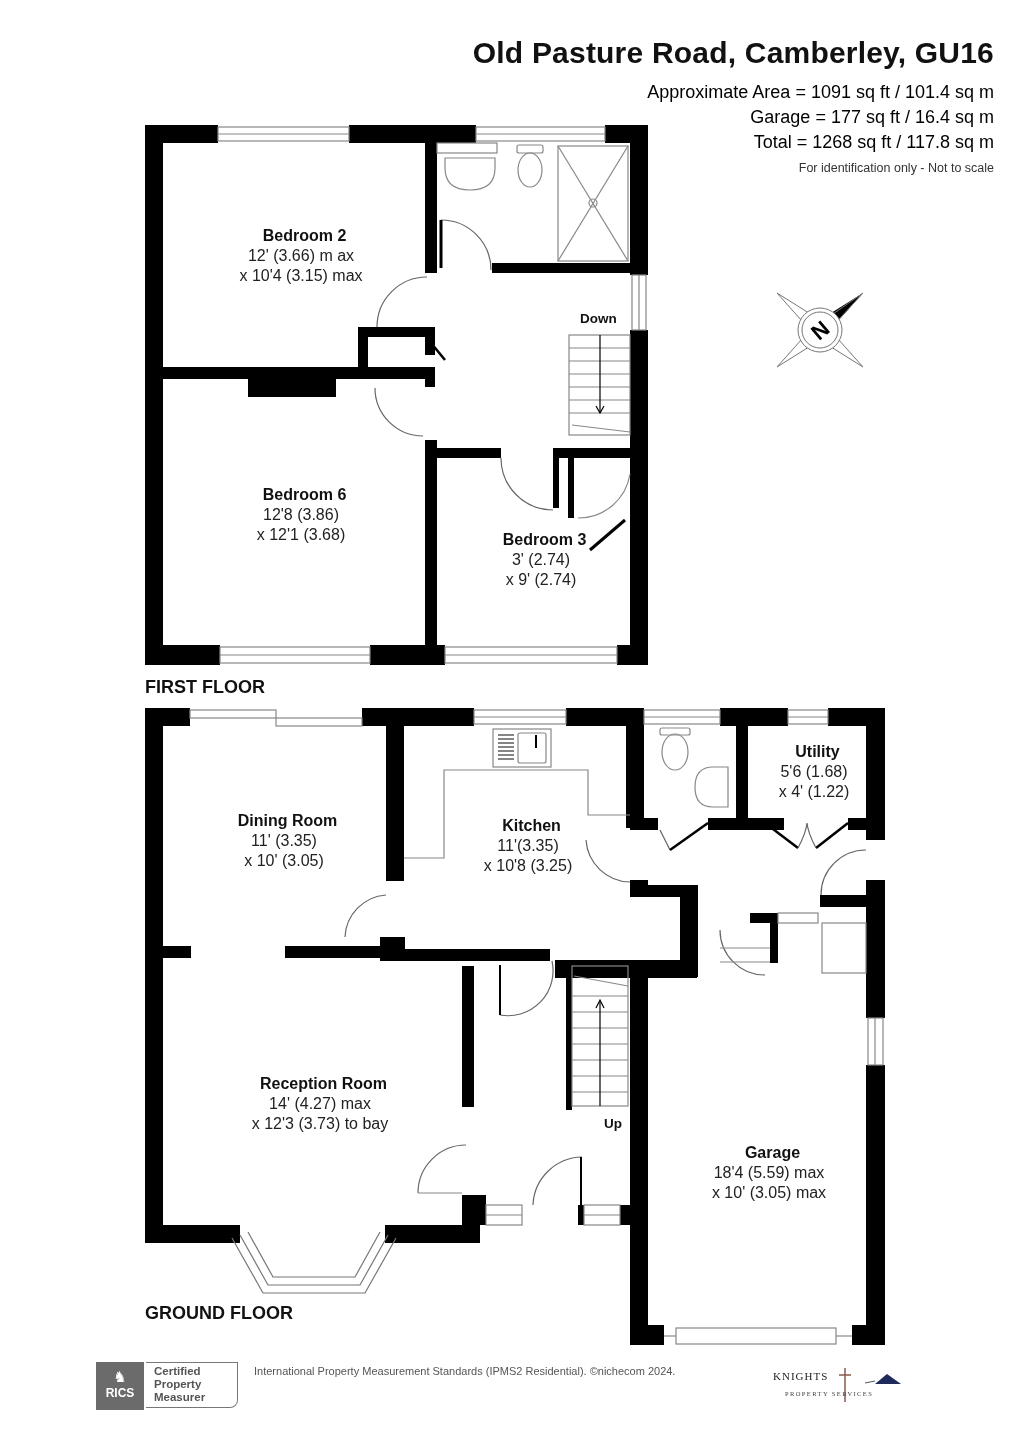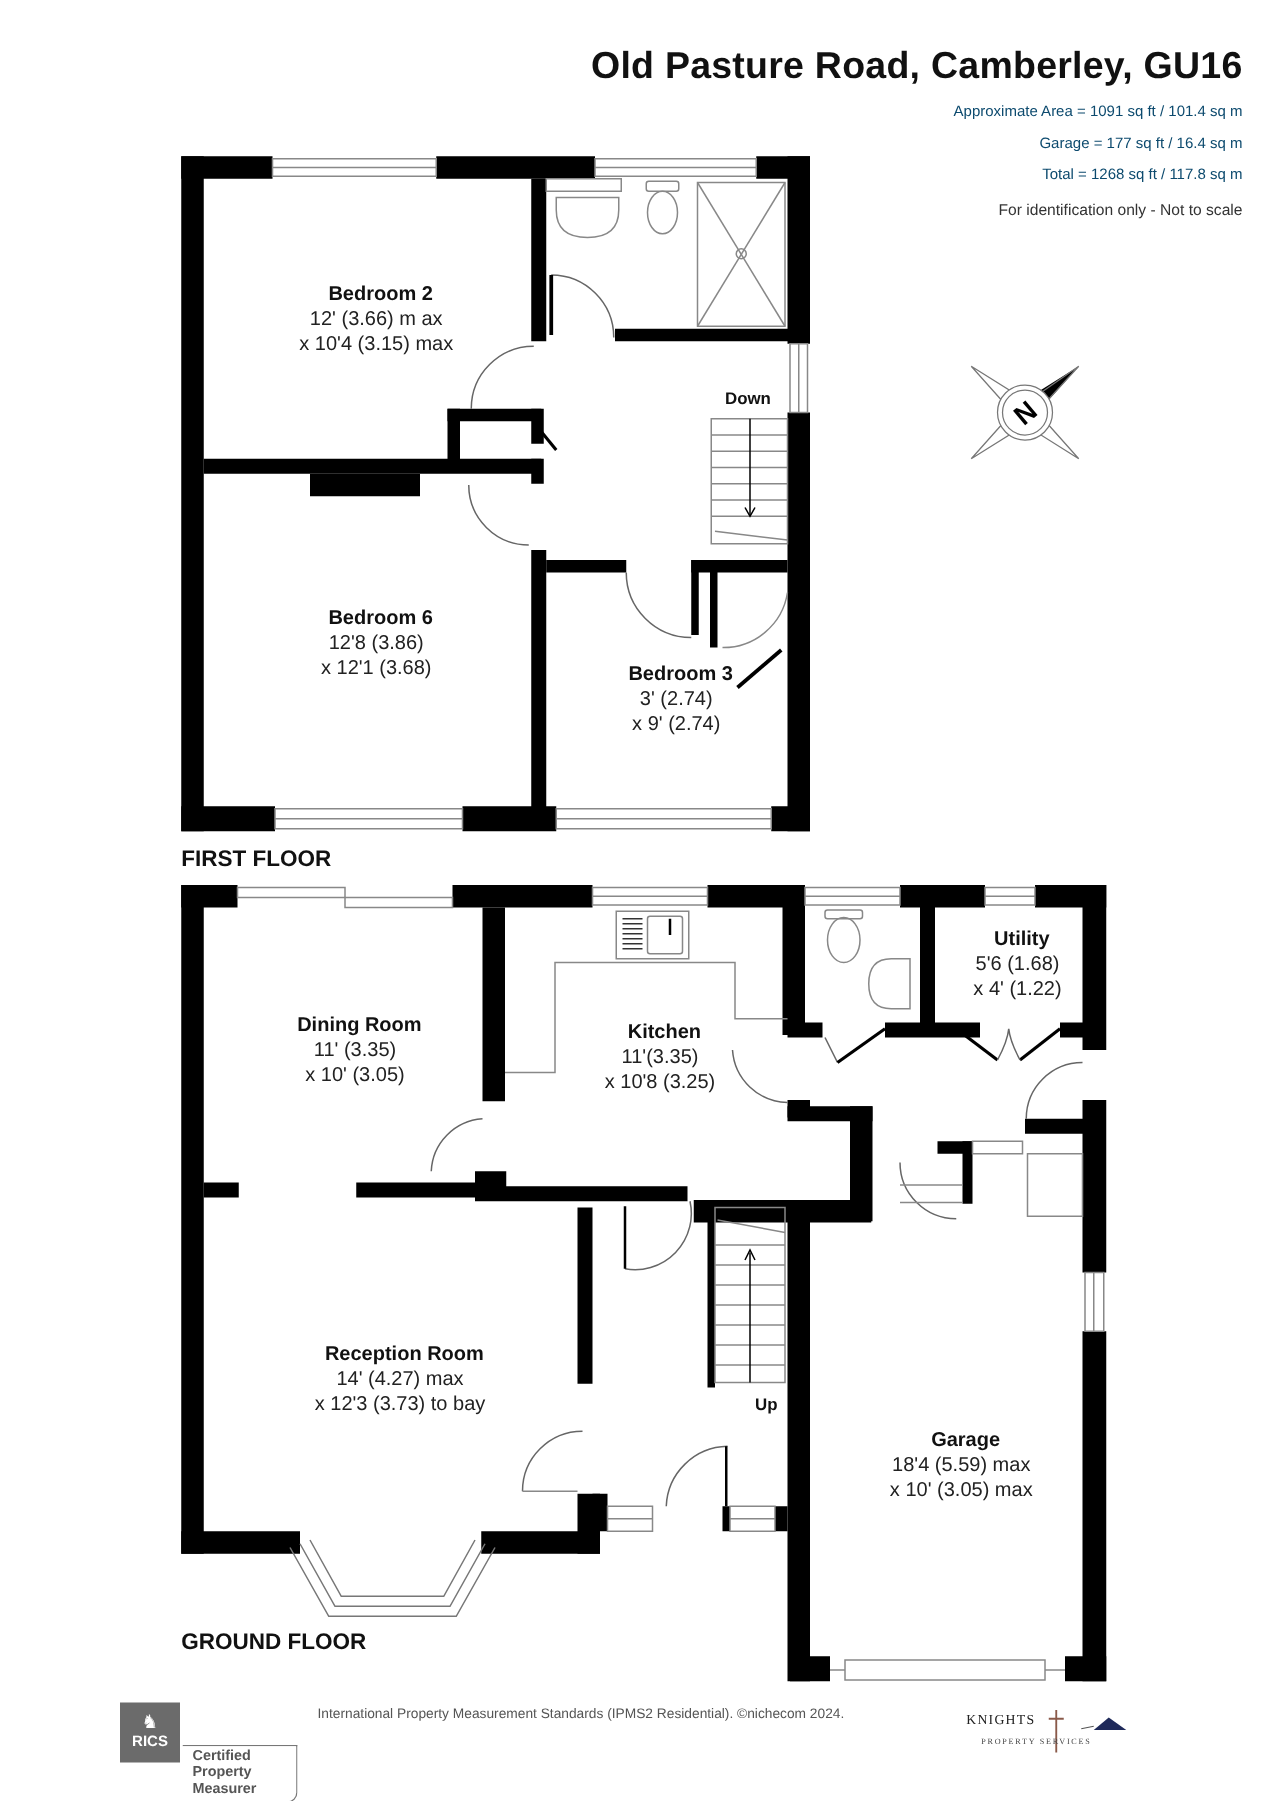--- a/index.html
+++ b/index.html
@@ -1,34 +1,34 @@
 <!DOCTYPE html>
 <html><head>
 <meta charset="utf-8">
 <style>
   html, body { margin: 0; padding: 0; background: #ffffff; }
   body { width: 1020px; height: 1441px; position: relative; overflow: hidden;
          font-family: "Liberation Sans", "DejaVu Sans", sans-serif; color: #111; }
   .abs { position: absolute; }
   .title { right: 26px; top: 36px; font-size: 30px; font-weight: bold; letter-spacing: 0.2px; white-space: nowrap; }
-  .area { right: 26px; font-size: 12px; color: #0c4a6e; white-space: nowrap; text-align: right; }
+  .area { right: 26px; font-size: 18px; color: #000000; white-space: nowrap; text-align: right; }
   .note { right: 26px; top: 161px; font-size: 12.5px; color: #333; white-space: nowrap; }
   svg.plan { position: absolute; left: 0; top: 0; }
   .room-label { position: absolute; text-align: center; transform: translateX(-50%); line-height: 20px; white-space: nowrap; }
   .room-name { font-weight: bold; font-size: 16px; margin-left: 23px; }
   .room-dim { font-size: 16px; color: #222; margin-left: 16px; }
   .floor-label { font-weight: bold; font-size: 18px; white-space: nowrap; }
   .stair-label { font-weight: bold; font-size: 13.5px; }
   .footer-text { left: 254px; top: 1364px; font-size: 11px; color: #555; line-height: 14.5px; white-space: nowrap; }
   .rics { left: 96px; top: 1362px; width: 146px; height: 48px; }
   .rics-left { position: absolute; left: 0; top: 0; width: 48px; height: 48px; background: #6b6b6b; color: #fff;
                font-weight: bold; font-size: 12px; text-align: center; }
   .rics-left .glyph { display: block; margin-top: 6px; font-size: 15px; }
   .rics-right { position: absolute; left: 50px; top: 0; width: 92px; height: 46px; border: 1px solid #777; border-left: none;
-                border-radius: 0 0 8px 0; font-weight: bold; font-size: 11.5px; color: #555; line-height: 13px; padding: 2px 0 0 8px; box-sizing: border-box; margin-top: 34px; }
+                border-radius: 0 0 8px 0; font-weight: bold; font-size: 11.5px; color: #555; line-height: 13px; padding: 2px 0 0 8px; box-sizing: border-box; }
   .logo { left: 773px; top: 1368px; width: 130px; height: 36px; }
   .logo-main { position: absolute; left: 0; top: 2px; font-family: "Liberation Serif", "DejaVu Serif", serif; font-size: 11px; color: #222; letter-spacing: 1px; }
   .logo-sub { position: absolute; left: 12px; top: 22px; font-family: "Liberation Serif", "DejaVu Serif", serif; font-size: 6.5px; color: #444; letter-spacing: 1.4px; white-space: nowrap; }
 </style>
 </head>
 <body>
 
 <div class="abs title">Old Pasture Road, Camberley, GU16</div>
 <div class="abs area" style="top:82px">Approximate Area = 1091 sq ft / 101.4 sq m</div>
 <div class="abs area" style="top:107px">Garage = 177 sq ft / 16.4 sq m</div>

